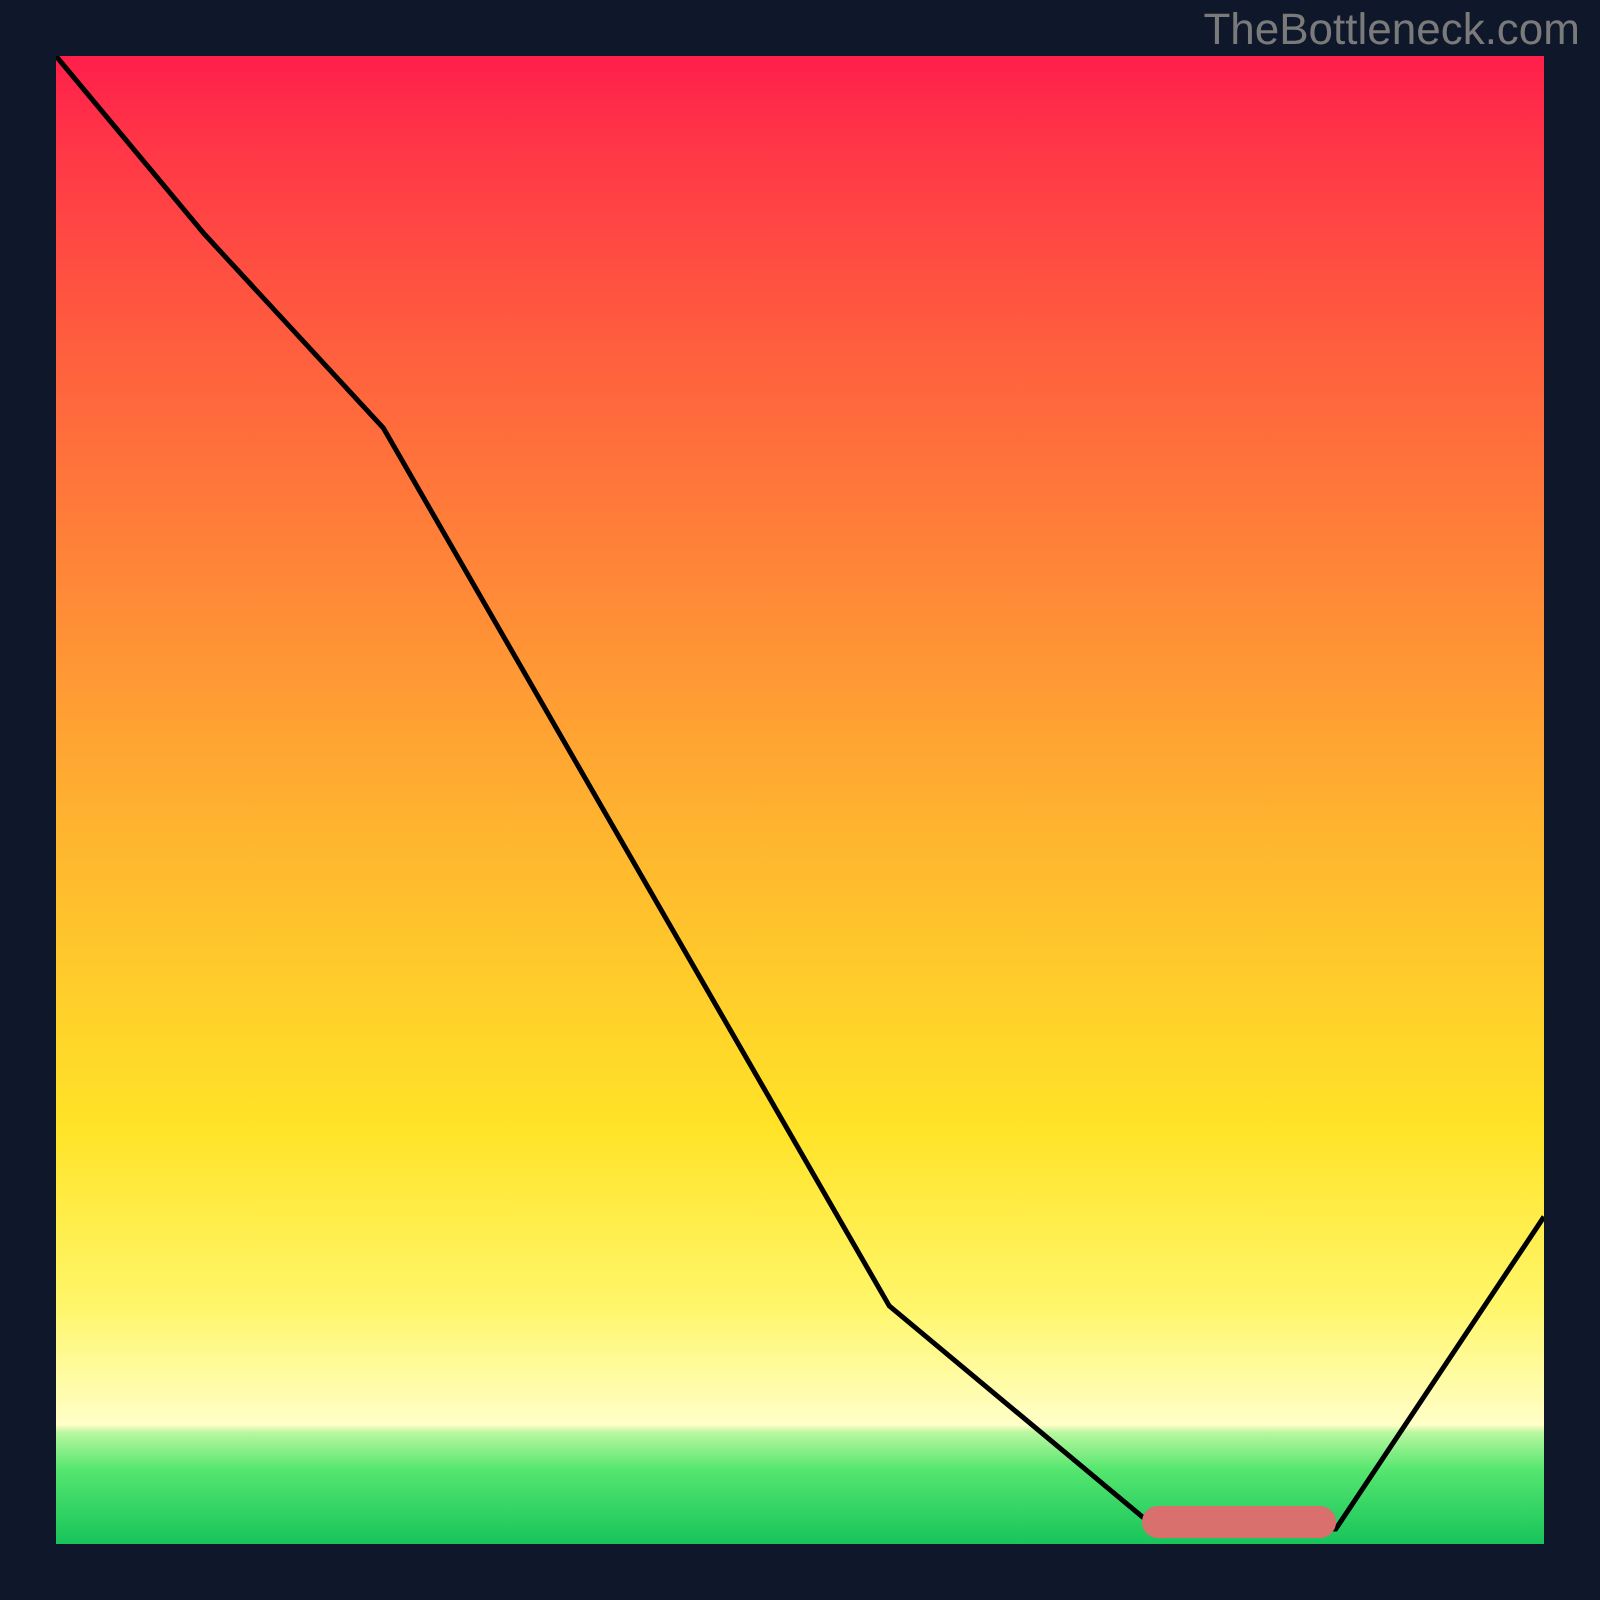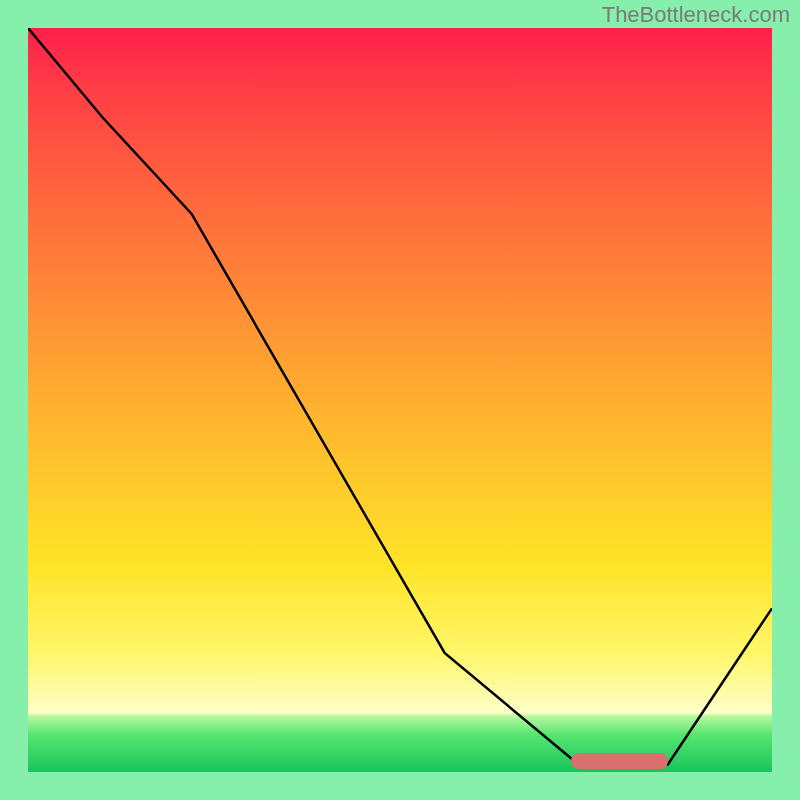--- a/index.html
+++ b/index.html
@@ -8,21 +8,21 @@
     width: 800px;
     height: 800px;
     background: #000;
     overflow: hidden;
     font-family: Arial, Helvetica, sans-serif;
   }
   .outer {
     width: 800px;
     height: 800px;
     position: relative;
-    background: #86efac;
+    background: #0f172a;
   }
   .attribution {
     position: absolute;
     top: 2px;
     right: 10px;
     color: #7a7a7a;
     font-size: 22px;
     font-weight: 400;
   }
   .plot-area {

